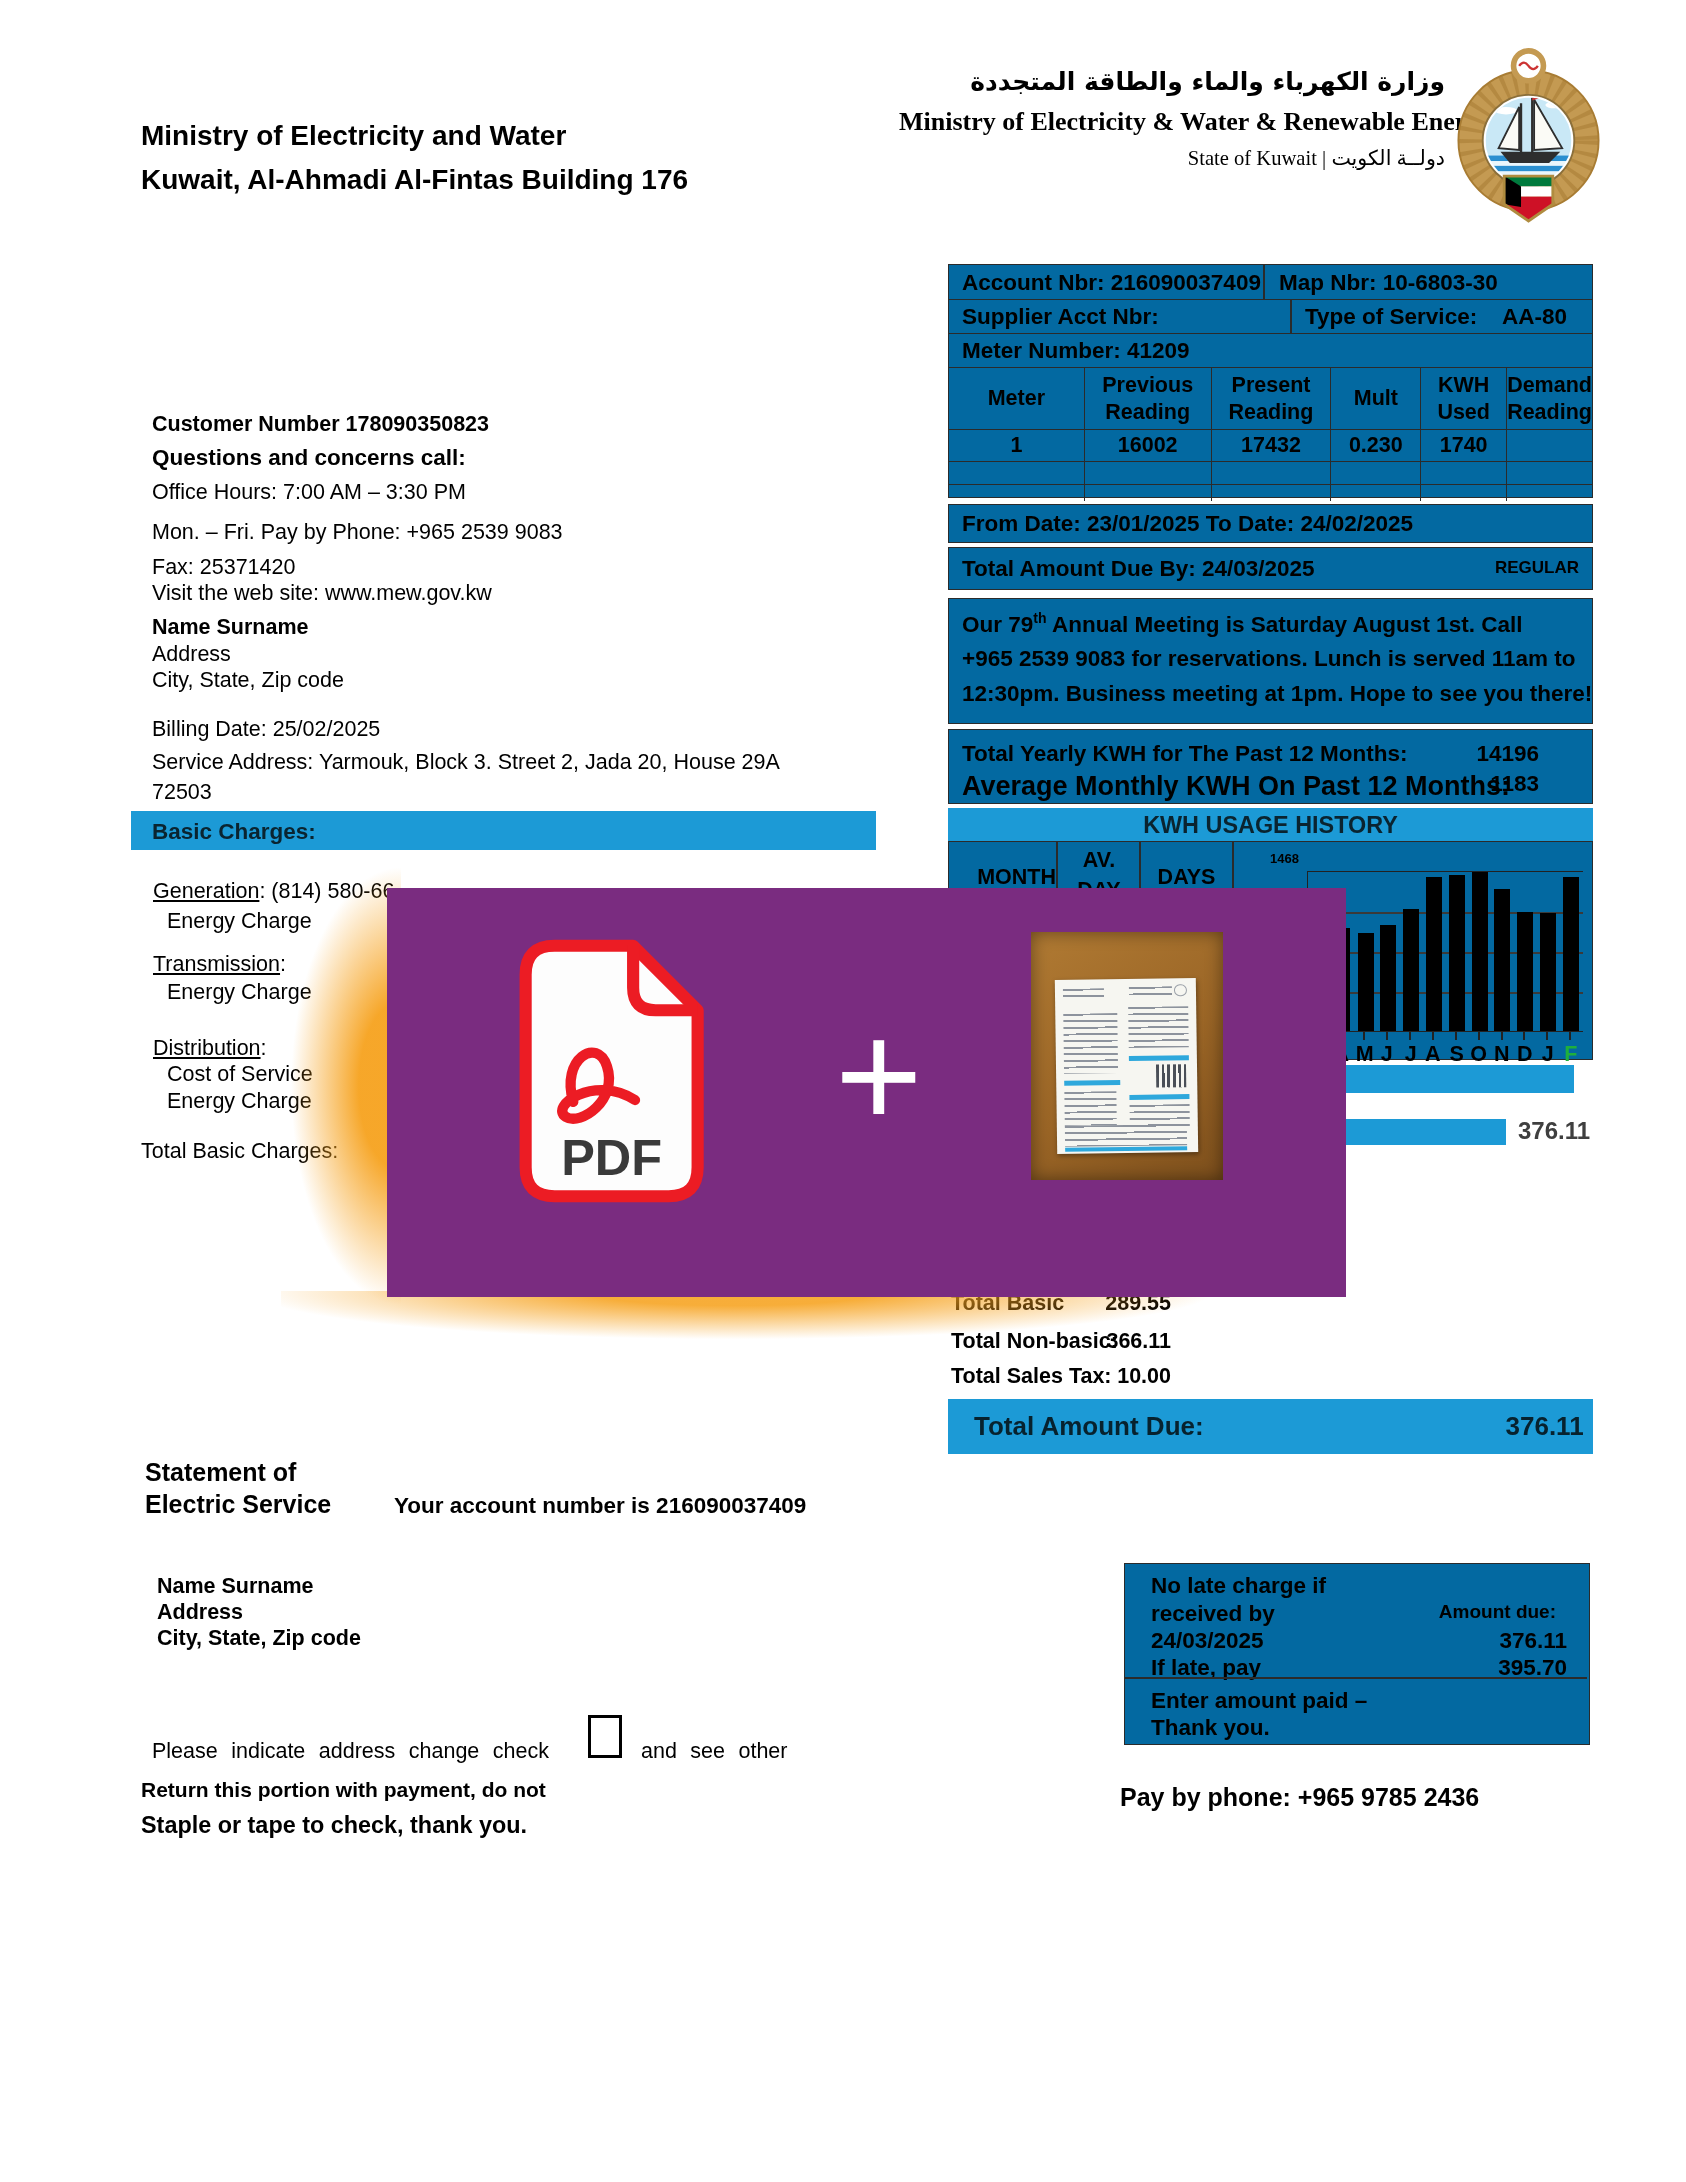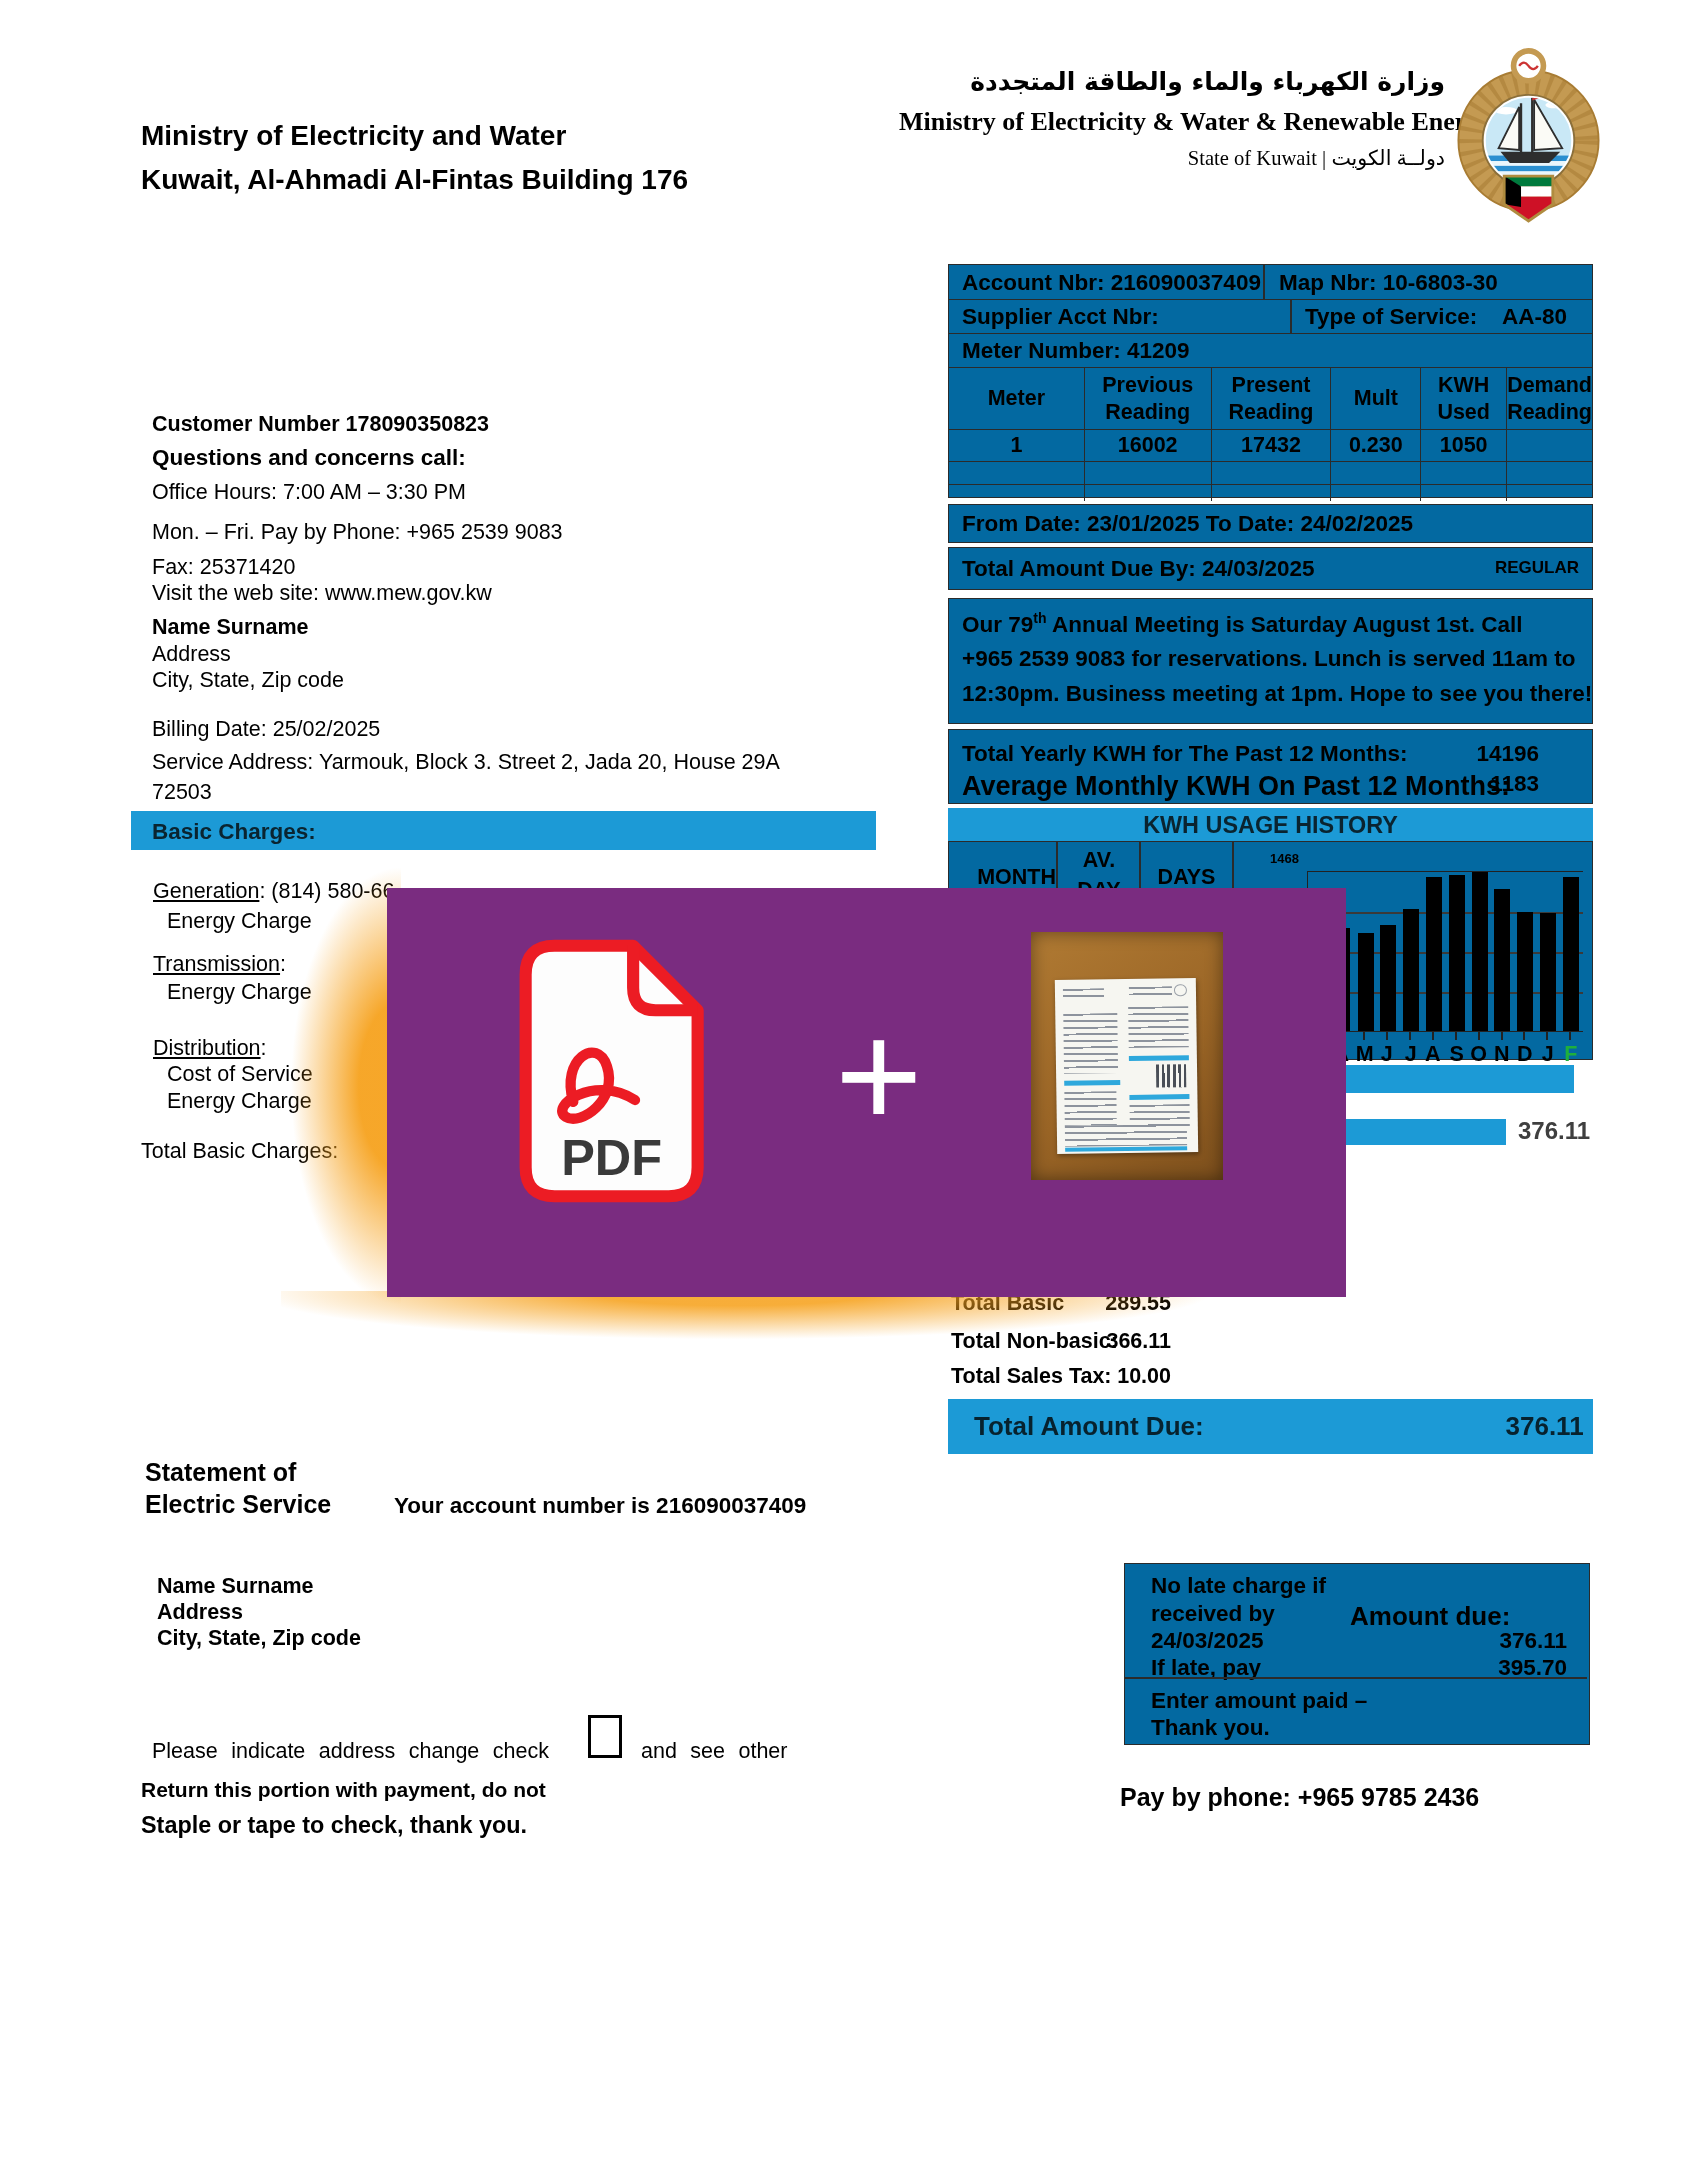--- a/index.html
+++ b/index.html
@@ -159,21 +159,21 @@
     <div class="mh-cell" style="width:86px">
       <span class="cell-line">Demand</span>
       <span class="cell-line">Reading</span>
     </div>
   </div>
   <div class="arow" style="height:32px;display:flex">
     <div class="md-cell" style="width:135px">1</div>
     <div class="md-cell" style="width:127px">16002</div>
     <div class="md-cell" style="width:120px">17432</div>
     <div class="md-cell" style="width:90px">0.230</div>
-    <div class="md-cell" style="width:86px">1050</div>
+    <div class="md-cell" style="width:86px">1740</div>
     <div class="md-cell" style="width:86px"></div>
   </div>
   <div class="arow" style="height:22.5px;display:flex">
     <div class="md-cell" style="width:135px"></div>
       <div class="md-cell" style="width:127px"></div>
       <div class="md-cell" style="width:120px"></div>
       <div class="md-cell" style="width:90px"></div>
       <div class="md-cell" style="width:86px"></div>
       <div class="md-cell" style="width:86px"></div>
   </div>
@@ -295,21 +295,21 @@
 
 <div class="abs b" style="left:157px;top:1574px;font-size:21.5px">Name Surname</div>
 <div class="abs b" style="left:157px;top:1600px;font-size:21.5px">Address</div>
 <div class="abs b" style="left:157px;top:1626px;font-size:21.5px">City, State, Zip code</div>
 
 <div class="box" style="left:1124px;top:1563px;width:466px;height:182px;border-width:1.9px">
   <div class="abs b" style="left:26px;top:9.4px;font-size:22.5px">No late charge if</div>
   <div class="abs b" style="left:26px;top:37px;font-size:22.5px">received by</div>
   <div class="abs b" style="left:26px;top:64px;font-size:22.5px">24/03/2025</div>
   <div class="abs b" style="left:26px;top:91px;font-size:22.5px">If late, pay</div>
-  <div class="abs b" style="left:225px;top:37px;width:217px;text-align:left;font-size:26px">Amount due:</div>
+  <div class="abs b" style="left:214px;top:37px;width:217px;text-align:right;font-size:19px">Amount due:</div>
   <div class="abs b" style="left:225px;top:64px;width:217px;text-align:right;font-size:22.5px">376.11</div>
   <div class="abs b" style="left:225px;top:91px;width:217px;text-align:right;font-size:22.5px">395.70</div>
   <div class="abs" style="left:0;top:113px;width:462px;height:1.9px;background:#2b2b2b"></div>
   <div class="abs b" style="left:26px;top:124px;font-size:22.5px">Enter amount paid –</div>
   <div class="abs b" style="left:26px;top:151px;font-size:22.5px">Thank you.</div>
 </div>
 
 <div class="abs" style="left:152px;top:1739px;font-size:21.5px;word-spacing:7.5px">Please indicate address change check</div>
 <div class="abs" style="left:588px;top:1715px;width:34px;height:43px;border:3.7px solid #000;box-sizing:border-box;background:#fff"></div>
 <div class="abs" style="left:641px;top:1739px;font-size:21.5px;word-spacing:7.5px">and see other</div>

